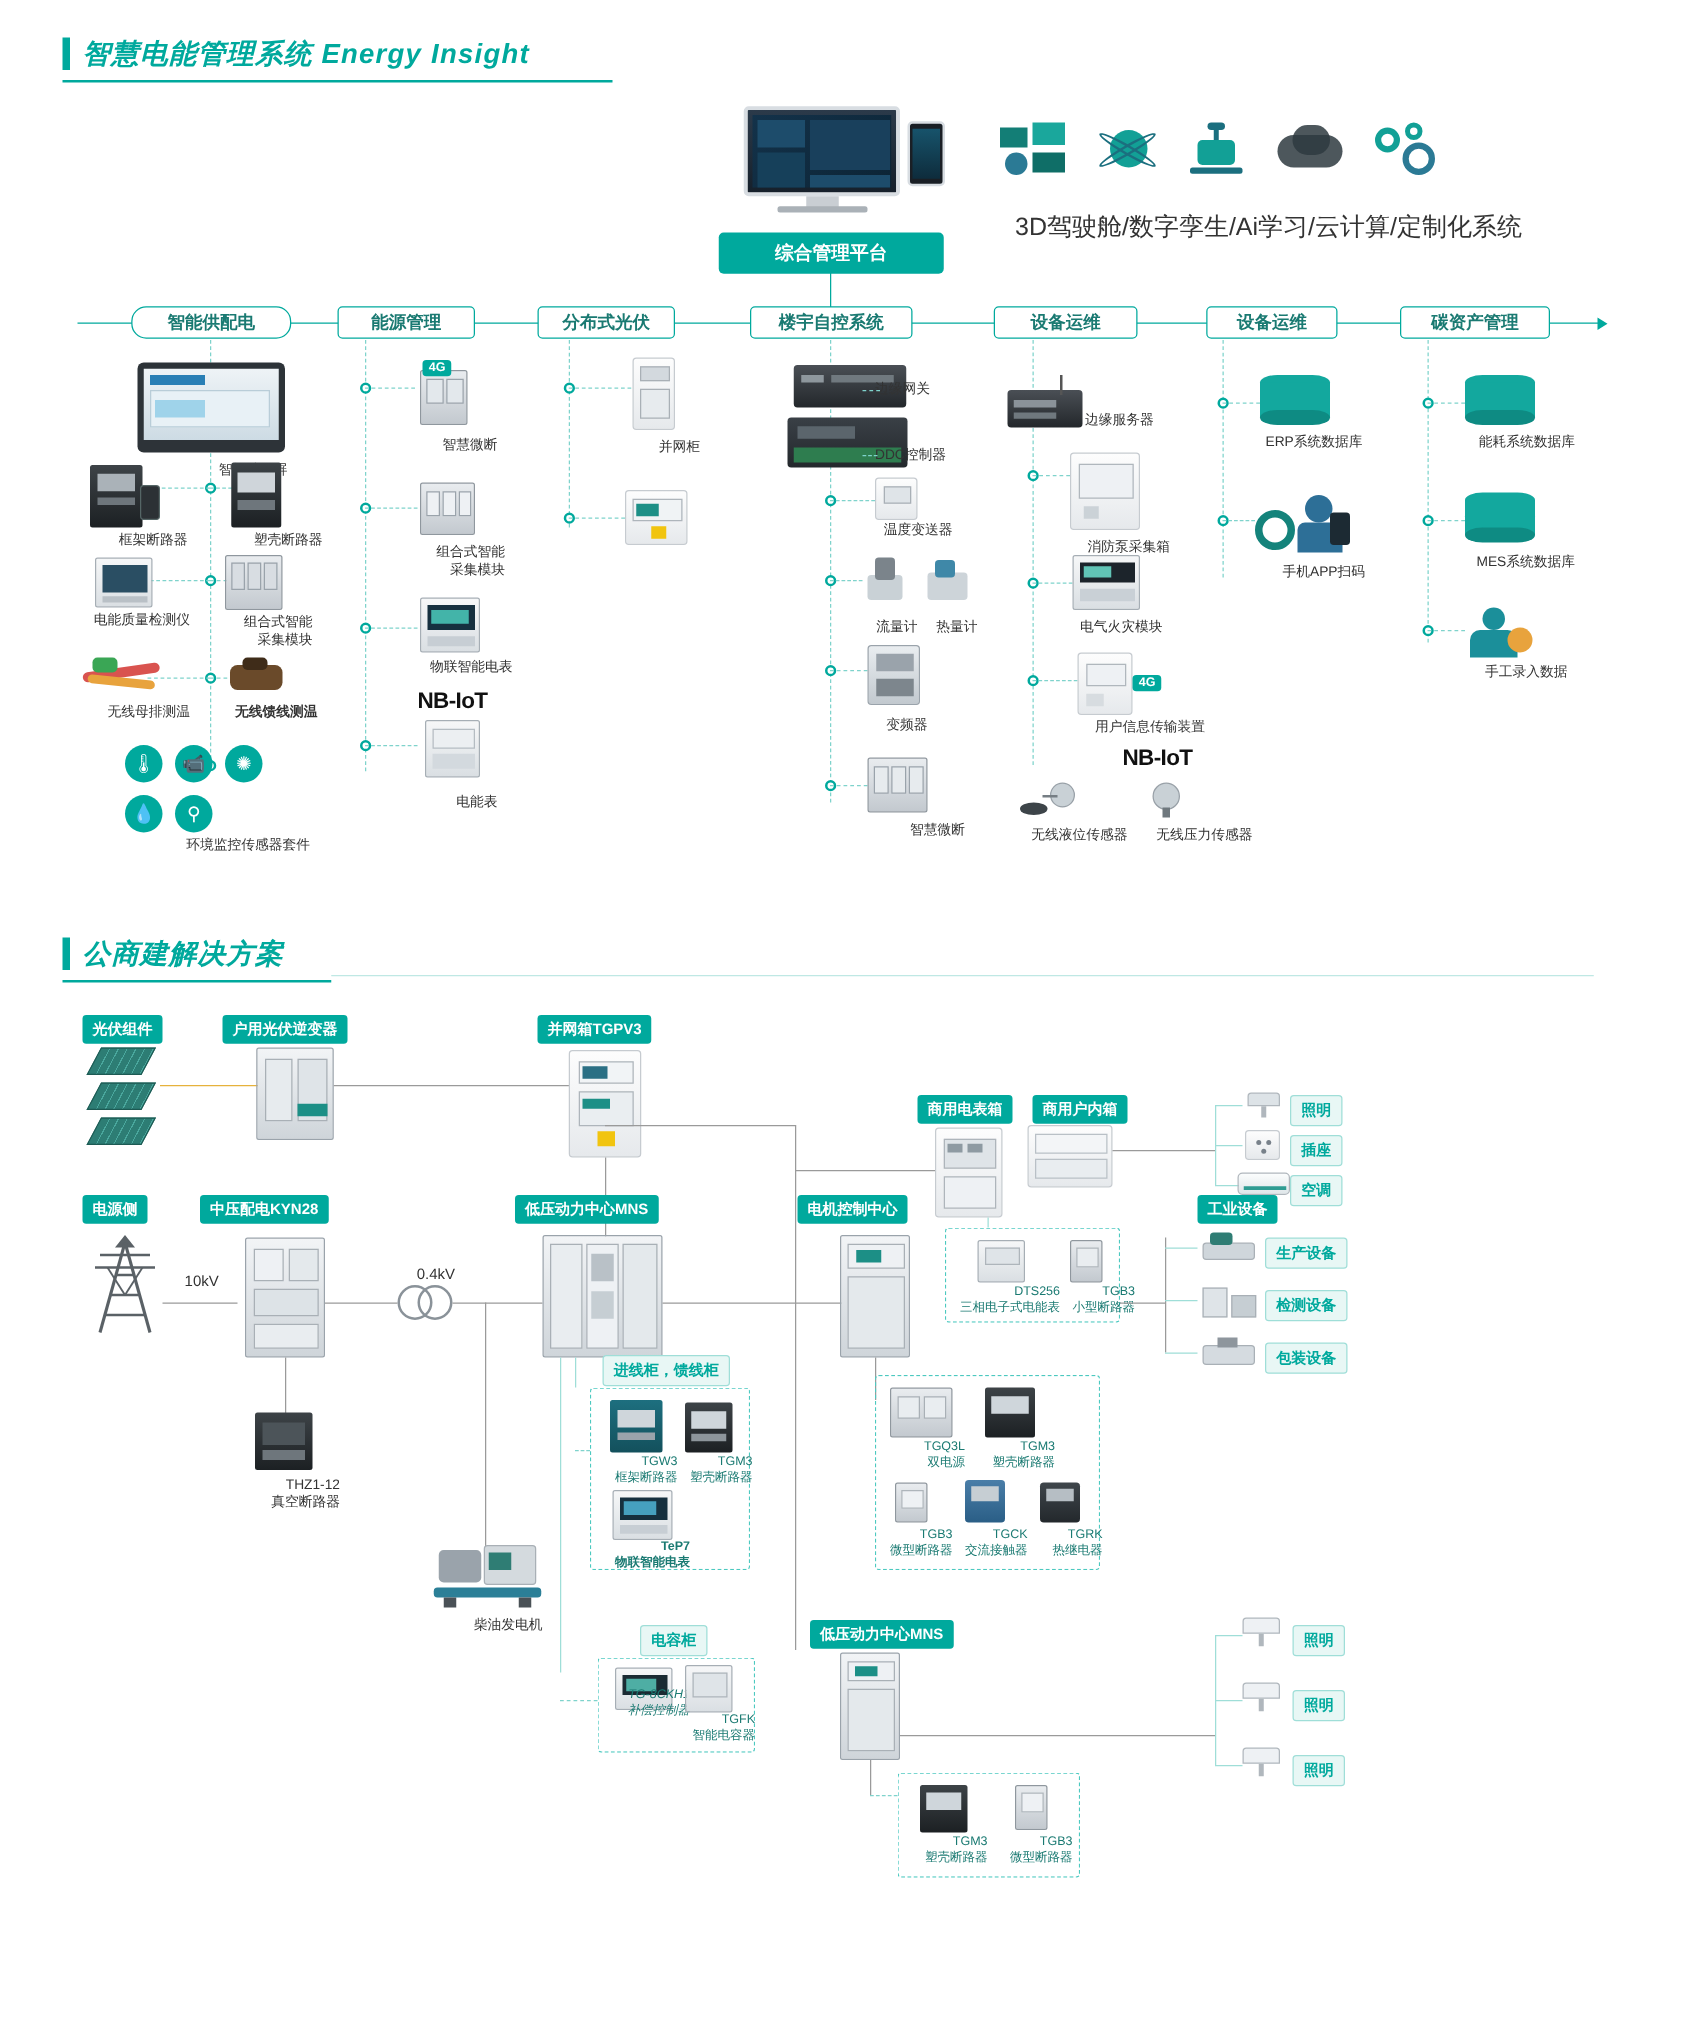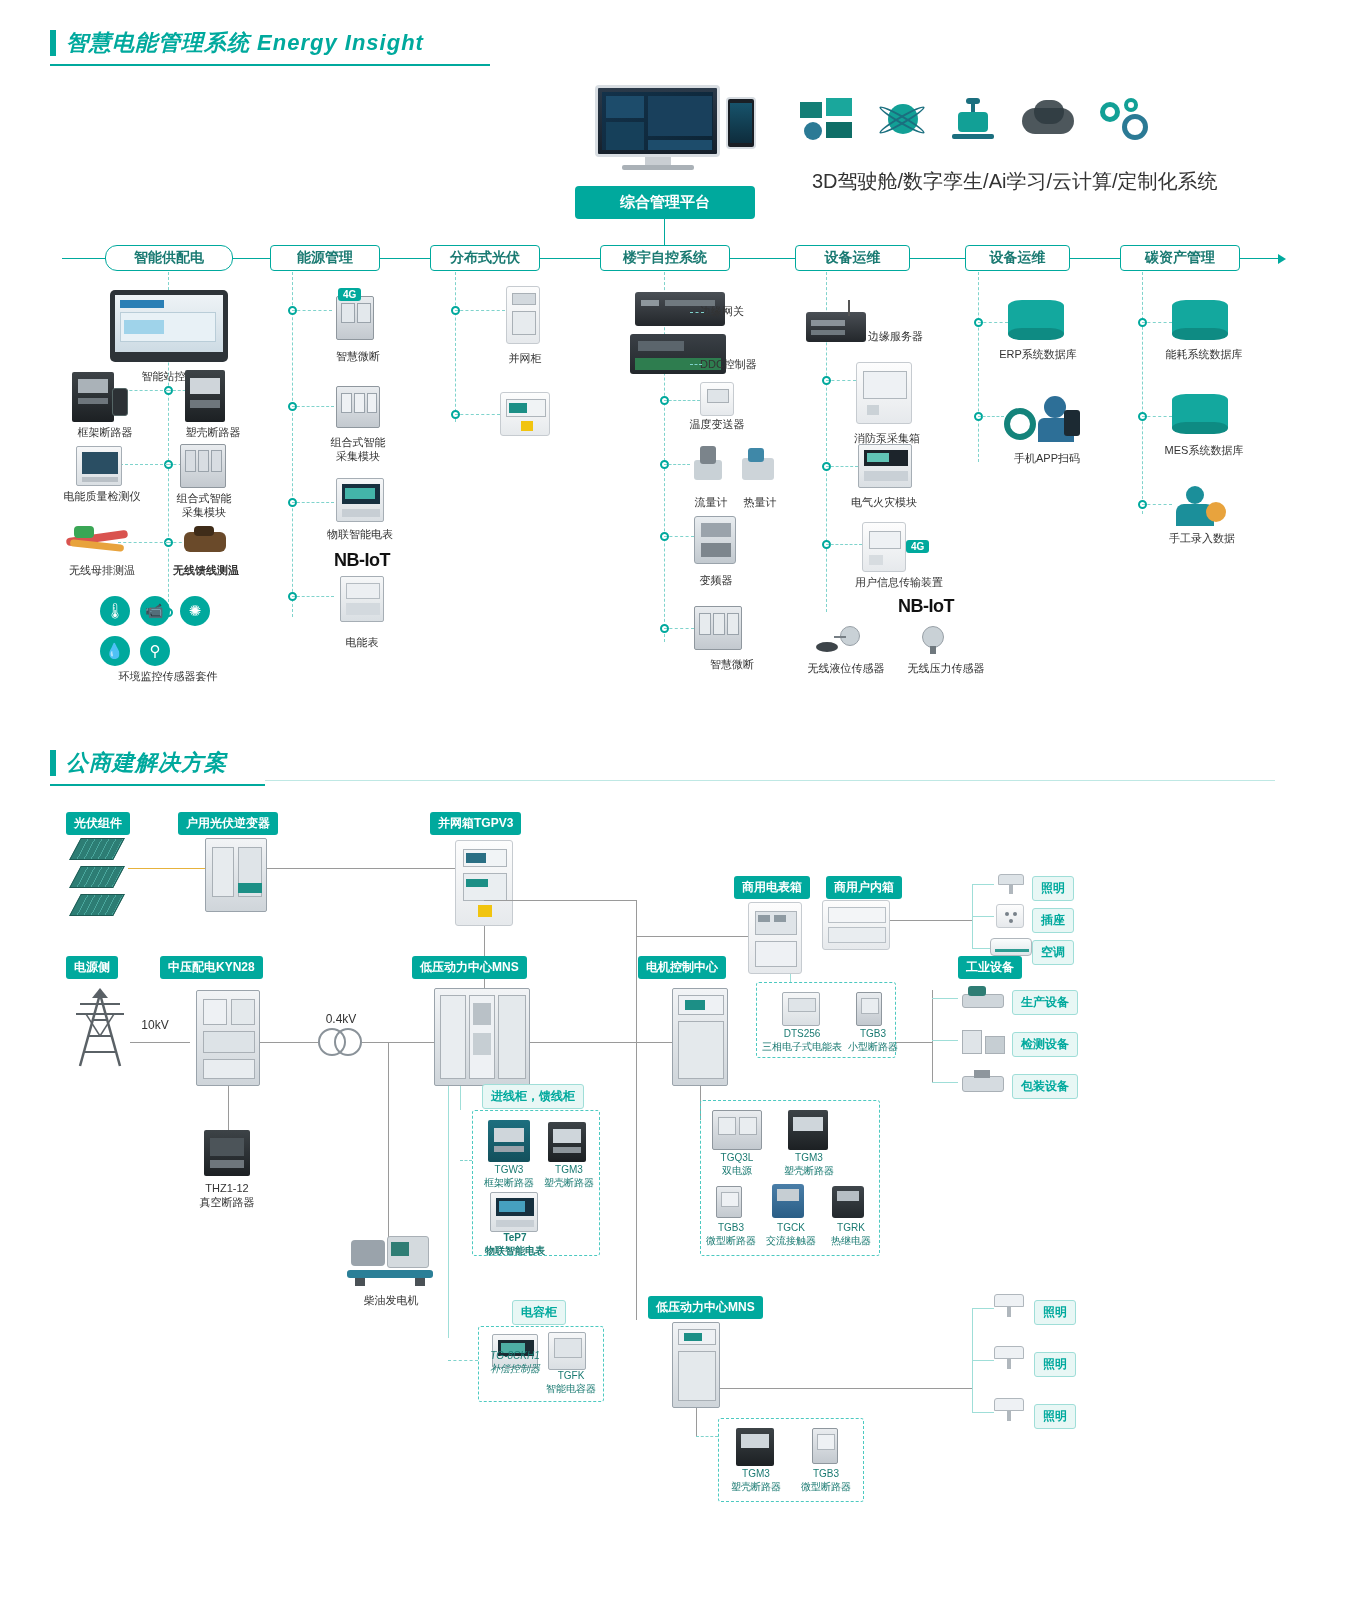--- a/index.html
+++ b/index.html
@@ -29,21 +29,21 @@
     position:absolute; height:1px; background:#bfe8e4;
   }
   
   .cat {
     position:absolute; border:1px solid #00a99d; border-radius:4px;
     background:#fff; color:#1a7a72; font-size:14px; font-weight:bold;
     display:flex; align-items:center; justify-content:center;
     height:26px; white-space:nowrap; padding:0 8px;
   }
   .node-label {
-    position:absolute; font-size:11px; color:#333; text-align:center;
+    position:absolute; font-size:11px; color:#333; text-align:right;
     line-height:1.25; white-space:nowrap;
   }
   .node-label.small { font-size:10px; }
   .tag {
     position:absolute; background:#00a99d; color:#fff; font-size:12px;
     font-weight:bold; padding:3px 8px; border-radius:3px; white-space:nowrap;
   }
   .tag.lite { background:#e8f7f5; color:#00a99d; border:1px solid #9fded8; }
   .hline { position:absolute; height:1px; background:#9fded8; }
   .vline { position:absolute; width:1px; background:#9fded8; }

